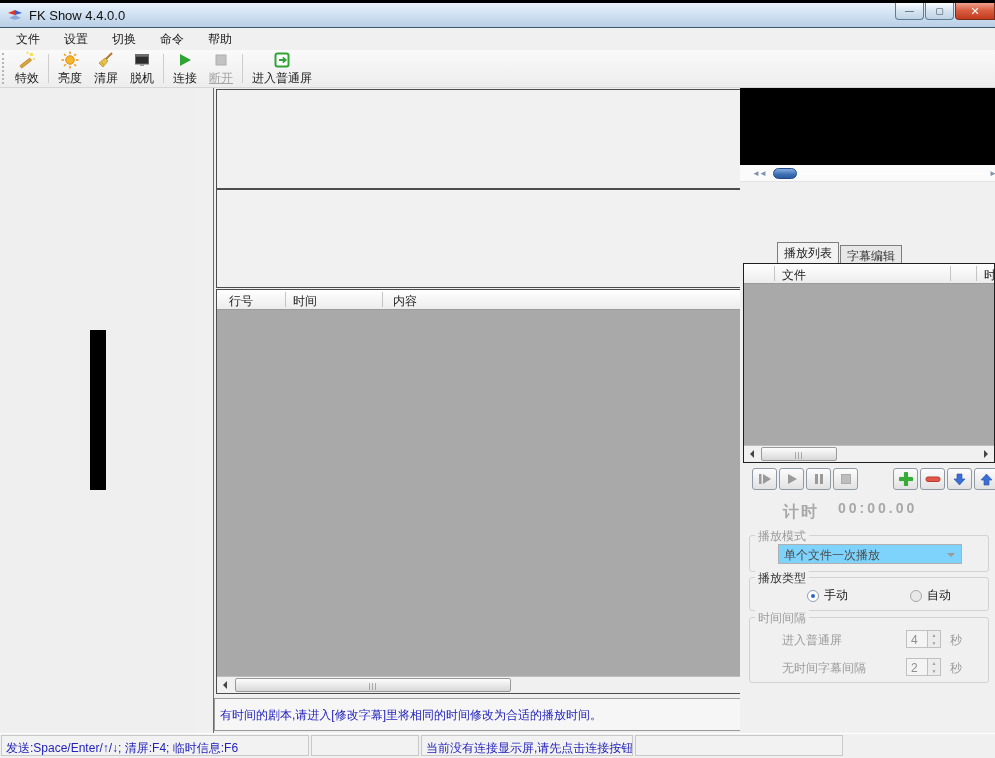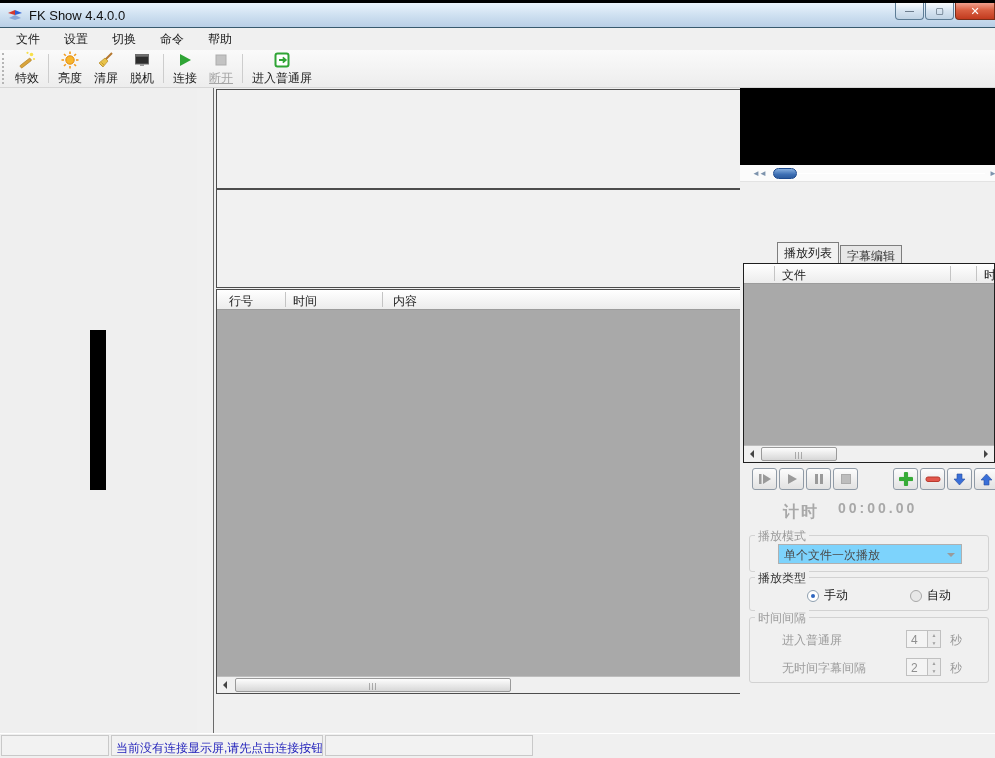--- a/index.html
+++ b/index.html
@@ -242,20 +242,23 @@
         <div class="sarrow" style="left:0">
             <div class="tri-left"></div>
           </div>
         <div class="sthumb" style="left:18px; width:276px;">|||</div>
         <div class="sarrow" style="right:0">
             <div class="tri-right"></div>
           </div>
       </div>
     </div>
 
+    <div id="center-msg">
+      <span class="blue-text">有时间的剧本,请进入[修改字幕]里将相同的时间修改为合适的播放时间。</span>
+    </div>
   </div>
 
   <div id="right-col">
     <div id="preview"></div>
 
     <div id="slider-row">
       <span id="rewind">◄◄</span>
       <div id="slider-track"></div>
       <div id="slider-thumb"></div>
       <span id="fwd">►</span>
@@ -368,18 +371,19 @@
       <div class="int-row" style="top:40px">
         <span class="int-label">无时间字幕间隔</span>
         <span class="spin">2</span>
         <span class="spin-arrows">▲<br>▼</span>
         <span class="unit">秒</span>
       </div>
     </div>
   </div>
 
   <div id="statusbar">
+    <div class="spanel blue-text" style="width:308px">发送:Space/Enter/↑/↓;  清屏:F4;  临时信息:F6</div>
     <div class="spanel" style="width:108px"></div>
     <div class="spanel blue-text" style="width:212px">当前没有连接显示屏,请先点击连接按钮。</div>
     <div class="spanel" style="width:208px"></div>
   </div>
 
 </div>
 
 </body></html>

